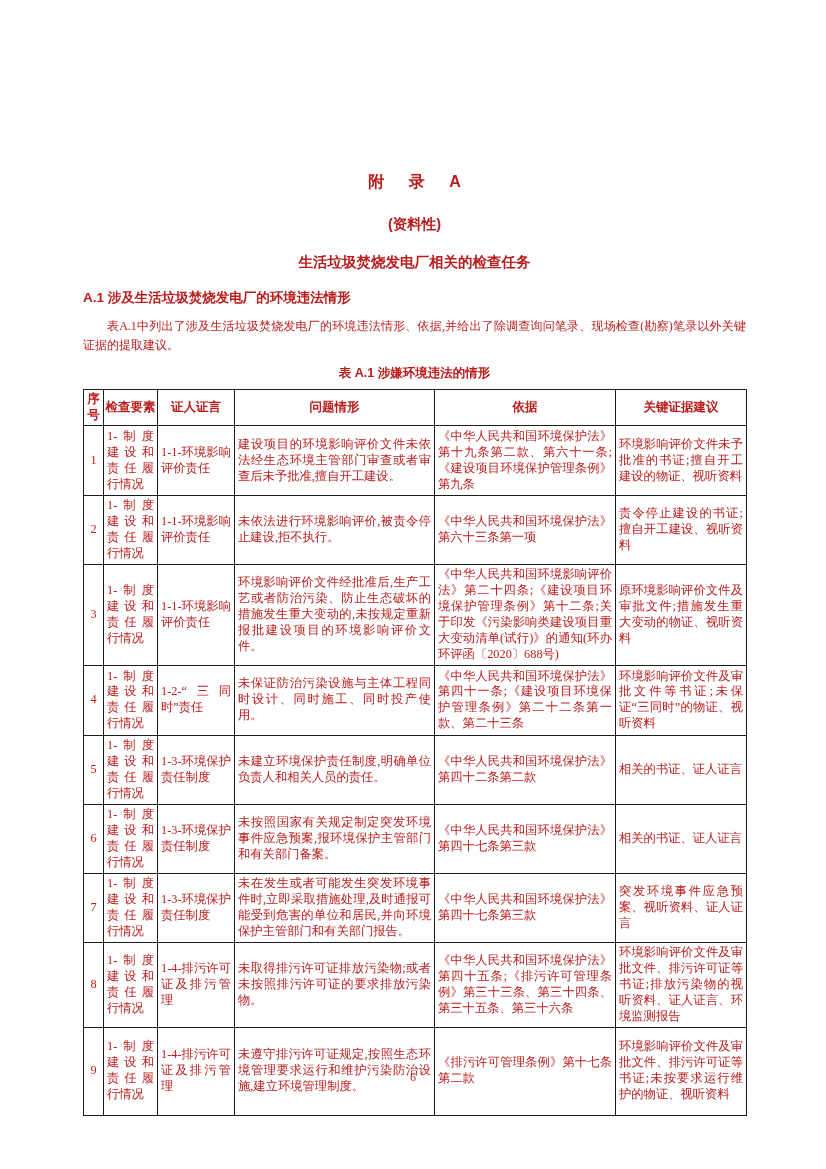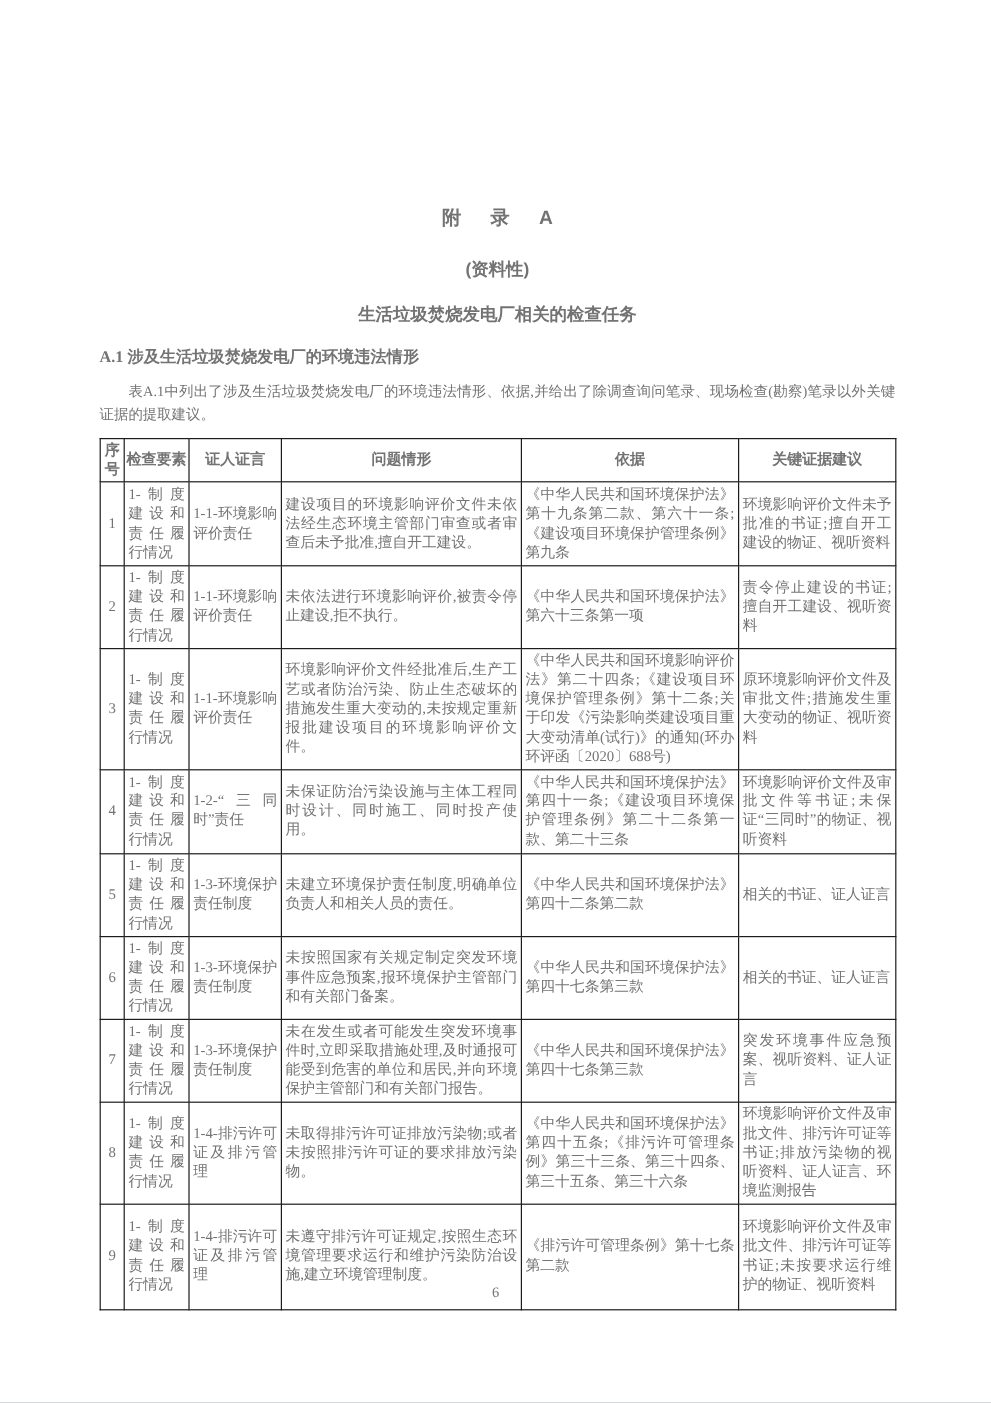--- a/index.html
+++ b/index.html
@@ -1,38 +1,38 @@
 <!DOCTYPE html>
 <html><head>
 <meta charset="utf-8">
 <style>
   * { margin:0; padding:0; box-sizing:border-box; }
   html,body { background:#9aa0a6; }
   .page {
     width:826px; height:1169px; background:#ffffff; margin:0 auto;
     position:relative; overflow:hidden;
     font-family:"Liberation Serif","DejaVu Serif",serif;
-    color:#737373;
+    color:#b91c1c;
   }
   .content { padding:172px 80px 0 83px; }
   .appendix-label {
     text-align:center; font-family:"Liberation Sans","DejaVu Sans",sans-serif;
     font-weight:bold; font-size:16px; letter-spacing:10px; text-indent:10px;
     margin-bottom:22px;
   }
   .informative-note {
     text-align:center; font-family:"Liberation Sans","DejaVu Sans",sans-serif;
     font-weight:bold; font-size:14.5px; margin-bottom:19px;
   }
   .doc-title {
     text-align:center; font-family:"Liberation Sans","DejaVu Sans",sans-serif;
     font-weight:bold; font-size:14.5px; margin-bottom:17px;
   }
   .section-heading {
-    font-family:Liberation Serif, serif;
+    font-family:Liberation Sans, sans-serif;
     font-weight:bold; font-size:13.5px; margin-bottom:10px;
   }
   .intro-paragraph {
     font-size:12px; line-height:1.62; text-indent:2em;
     text-align:justify; margin-bottom:9px;
   }
   .table-caption {
     text-align:center; font-family:"Liberation Sans","DejaVu Sans",sans-serif;
     font-weight:bold; font-size:12.5px; margin-bottom:7px;
   }
@@ -59,20 +59,21 @@
 </head>
 <body>
 
 <div class="page">
   <div class="content">
     <div class="appendix-label">附 录 A</div>
     <div class="informative-note">(资料性)</div>
     <div class="doc-title">生活垃圾焚烧发电厂相关的检查任务</div>
     <div class="section-heading">A.1 涉及生活垃圾焚烧发电厂的环境违法情形</div>
     <p class="intro-paragraph">表A.1中列出了涉及生活垃圾焚烧发电厂的环境违法情形、依据,并给出了除调查询问笔录、现场检查(勘察)笔录以外关键证据的提取建议。</p>
+    <div class="table-caption">表 A.1 涉嫌环境违法的情形</div>
 
     <table class="violations">
       <colgroup>
         <col style="width:20px">
         <col style="width:54px">
         <col style="width:77px">
         <col style="width:200px">
         <col style="width:181px">
         <col style="width:131px">
       </colgroup>

